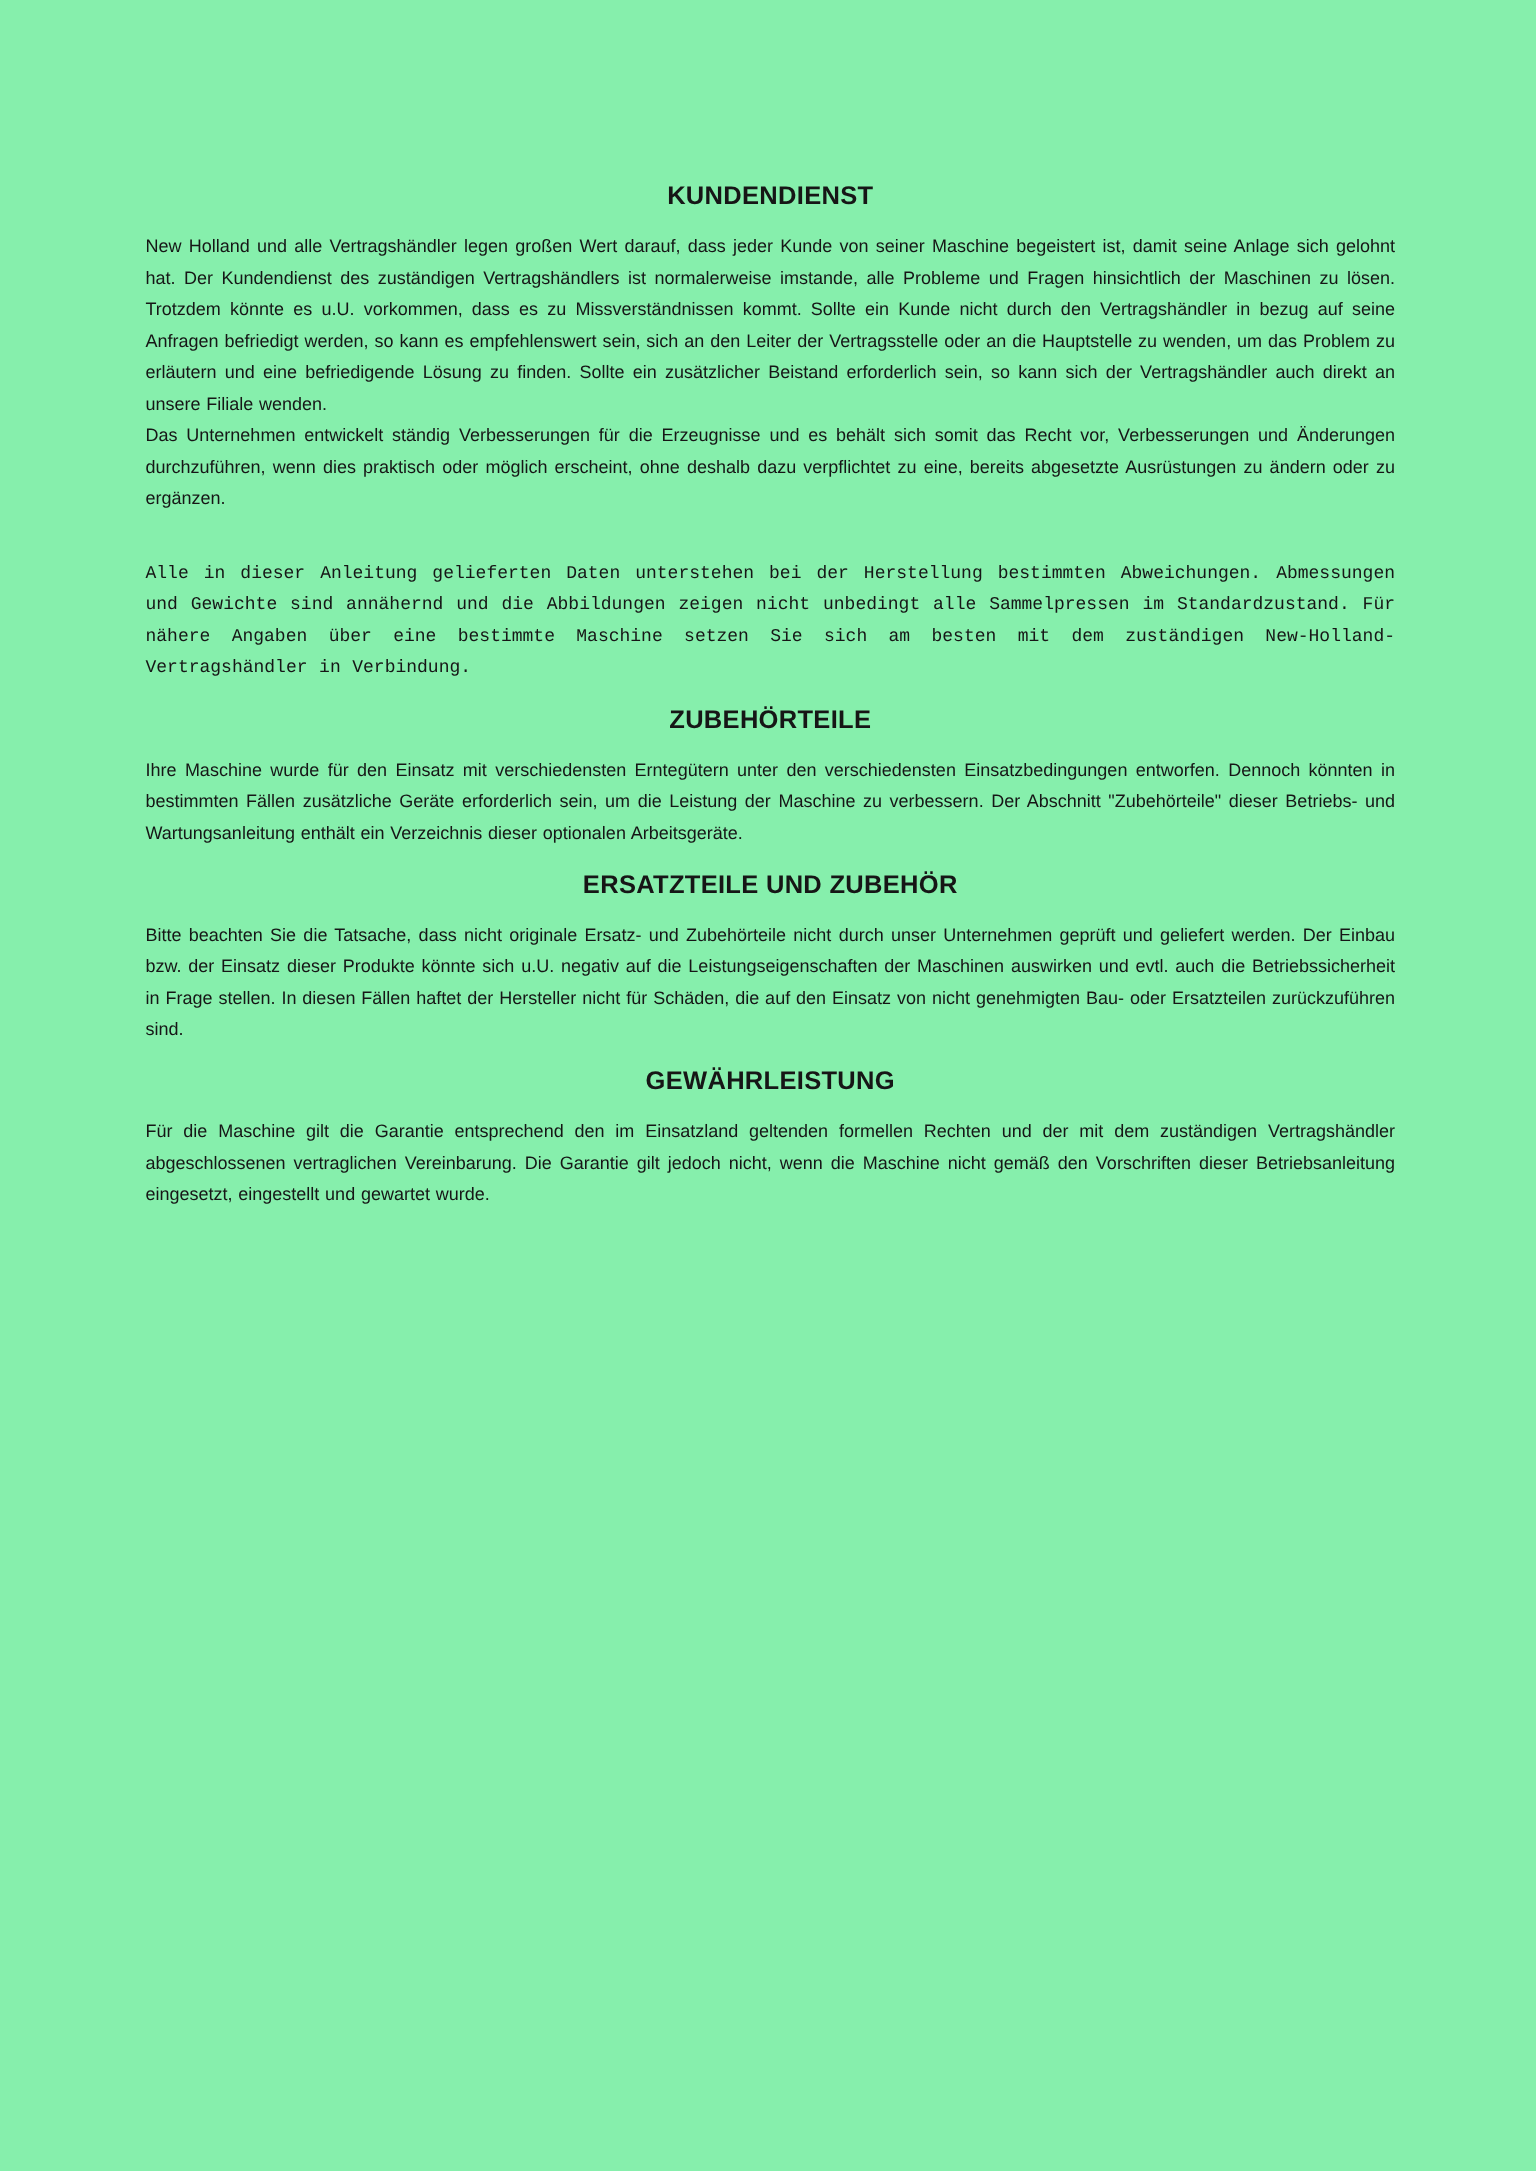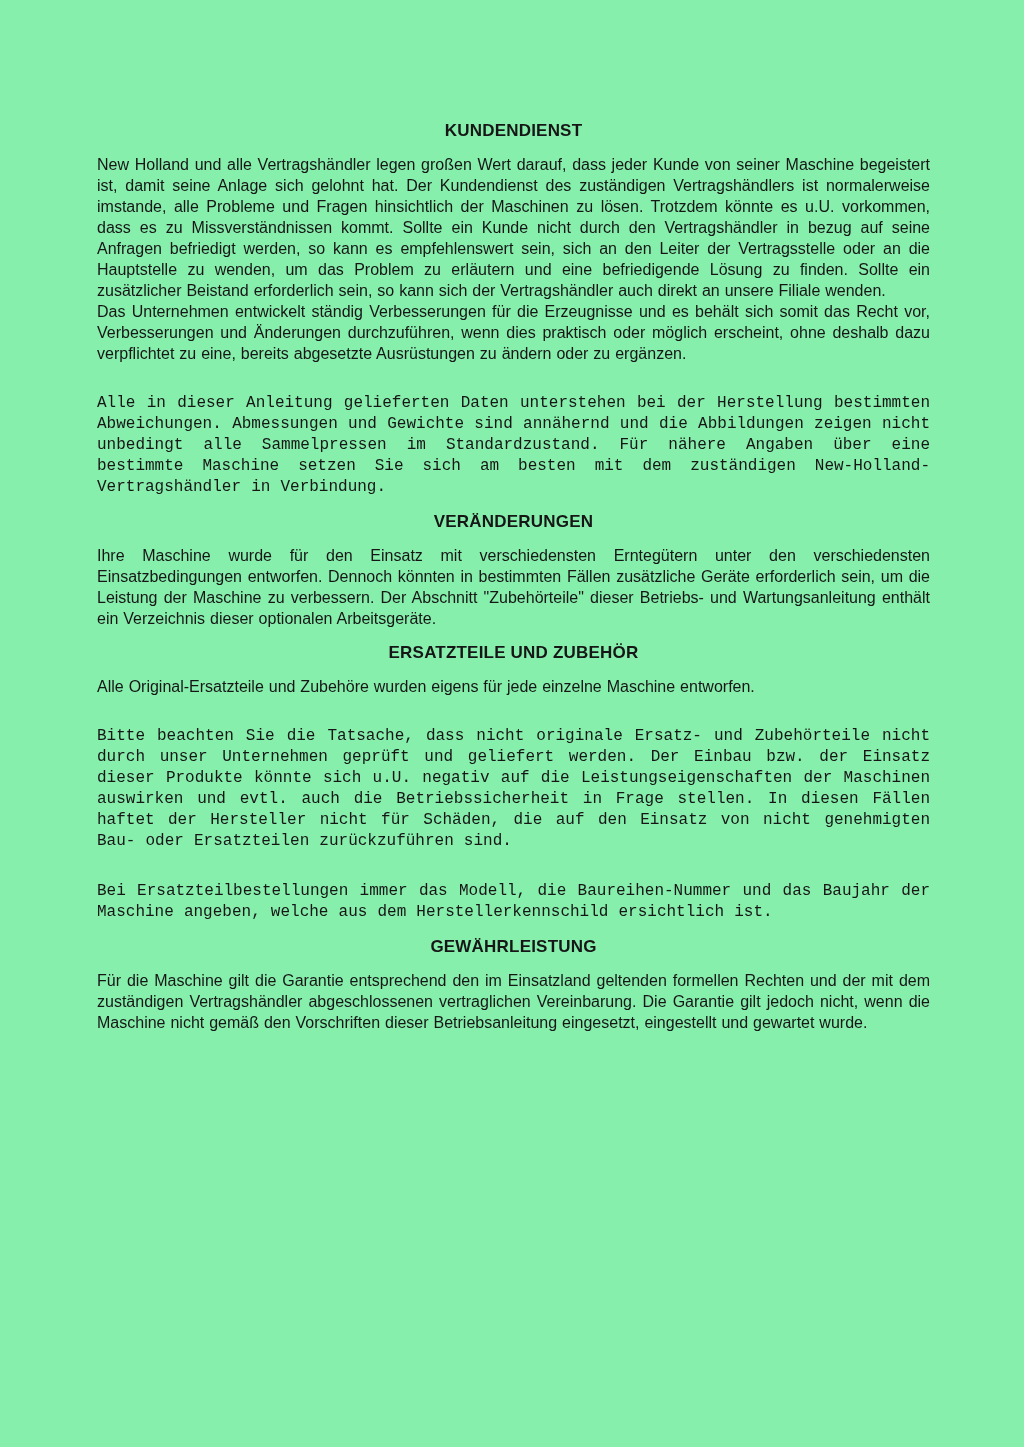--- a/index.html
+++ b/index.html
@@ -27,21 +27,21 @@
     line-height: 21px;
     font-weight: bold;
     text-align: center;
     margin: 13px 0;
     letter-spacing: 0.2px;
   }
   .section:first-child .section-heading {
     margin-top: 0;
   }
   .para {
-    font-size: 16px;
+    font-size: 12px;
     line-height: 21px;
     text-align: justify;
     margin: 0;
     word-spacing: 0.5px;
   }
   .para + .para {
     margin-top: 29px;
     font-family: Liberation Mono, monospace;
   }
 </style>
@@ -54,29 +54,27 @@
     <h2 class="section-heading">KUNDENDIENST</h2>
     <p class="para">New Holland und alle Vertragshändler legen großen Wert darauf, dass jeder Kunde von seiner Maschine begeistert ist, damit seine Anlage sich gelohnt hat. Der Kundendienst des zuständigen Vertragshändlers ist normalerweise imstande, alle Probleme und Fragen hinsichtlich der Maschinen zu lösen. Trotzdem könnte es u.U. vorkommen, dass es zu Missverständnissen kommt. Sollte ein Kunde nicht durch den Vertragshändler in bezug auf seine Anfragen befriedigt werden, so kann es empfehlenswert sein, sich an den Leiter der Vertragsstelle oder an die Hauptstelle zu wenden, um das Problem zu erläutern und eine befriedigende Lösung zu finden.  Sollte ein zusätzlicher Beistand erforderlich sein, so kann sich der Vertragshändler auch direkt an unsere Filiale wenden.</p>
   </section>
 
   <section class="section">
     <p class="para">Das Unternehmen entwickelt ständig Verbesserungen für die Erzeugnisse und es behält sich somit das Recht vor, Verbesserungen und Änderungen durchzuführen, wenn dies praktisch oder möglich erscheint, ohne deshalb dazu verpflichtet zu eine, bereits abgesetzte Ausrüstungen zu ändern oder zu ergänzen.</p>
     <p class="para">Alle in dieser Anleitung gelieferten Daten unterstehen bei der Herstellung bestimmten Abweichungen. Abmessungen und Gewichte sind annähernd und die Abbildungen zeigen nicht unbedingt alle Sammelpressen im Standardzustand. Für nähere Angaben über eine bestimmte Maschine setzen Sie sich am besten mit dem zuständigen New-Holland-Vertragshändler in Verbindung.</p>
   </section>
 
   <section class="section">
-    <h2 class="section-heading">VERÄNDERUNGEN</h2>
+    <h2 class="section-heading">ZUBEHÖRTEILE</h2>
     <p class="para">Ihre Maschine wurde für den Einsatz mit verschiedensten Erntegütern unter den verschiedensten Einsatzbedingungen entworfen. Dennoch könnten in bestimmten Fällen zusätzliche Geräte erforderlich sein, um die Leistung der Maschine zu verbessern. Der Abschnitt "Zubehörteile" dieser Betriebs- und Wartungsanleitung enthält ein Verzeichnis dieser optionalen Arbeitsgeräte.</p>
   </section>
 
   <section class="section">
     <h2 class="section-heading">ERSATZTEILE UND ZUBEHÖR</h2>
-    <p class="para">Alle Original-Ersatzteile und Zubehöre wurden eigens für jede einzelne Maschine entworfen.</p>
     <p class="para">Bitte beachten Sie die Tatsache, dass nicht originale Ersatz- und Zubehörteile nicht durch unser Unternehmen geprüft und geliefert werden. Der Einbau bzw. der Einsatz dieser Produkte könnte sich u.U. negativ auf die Leistungseigenschaften der Maschinen auswirken und evtl.  auch die Betriebssicherheit in Frage stellen. In diesen Fällen haftet der Hersteller nicht für Schäden, die auf den Einsatz von nicht genehmigten Bau- oder Ersatzteilen zurückzuführen sind.</p>
-    <p class="para">Bei Ersatzteilbestellungen immer das Modell, die Baureihen-Nummer und das Baujahr der Maschine angeben, welche aus dem Herstellerkennschild ersichtlich ist.</p>
   </section>
 
   <section class="section">
     <h2 class="section-heading">GEWÄHRLEISTUNG</h2>
     <p class="para">Für die Maschine gilt die Garantie entsprechend den im Einsatzland geltenden formellen Rechten und der mit dem zuständigen Vertragshändler abgeschlossenen vertraglichen Vereinbarung. Die Garantie gilt jedoch nicht, wenn die Maschine nicht gemäß den Vorschriften dieser Betriebsanleitung eingesetzt, eingestellt und gewartet wurde.</p>
   </section>
 
 </main>
 
 </body></html>

